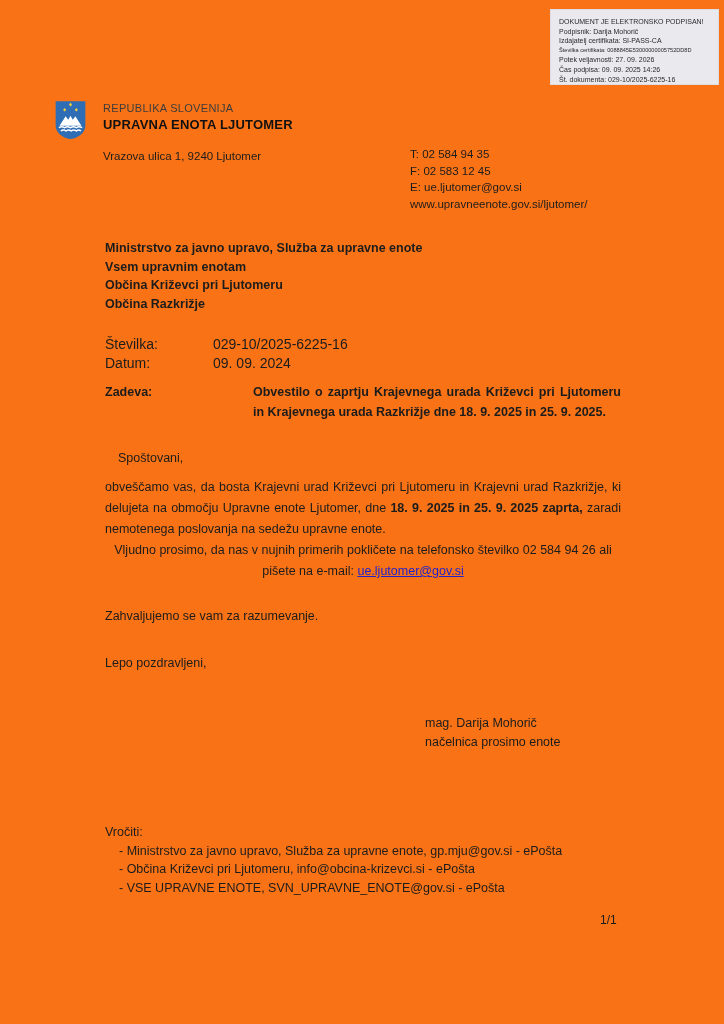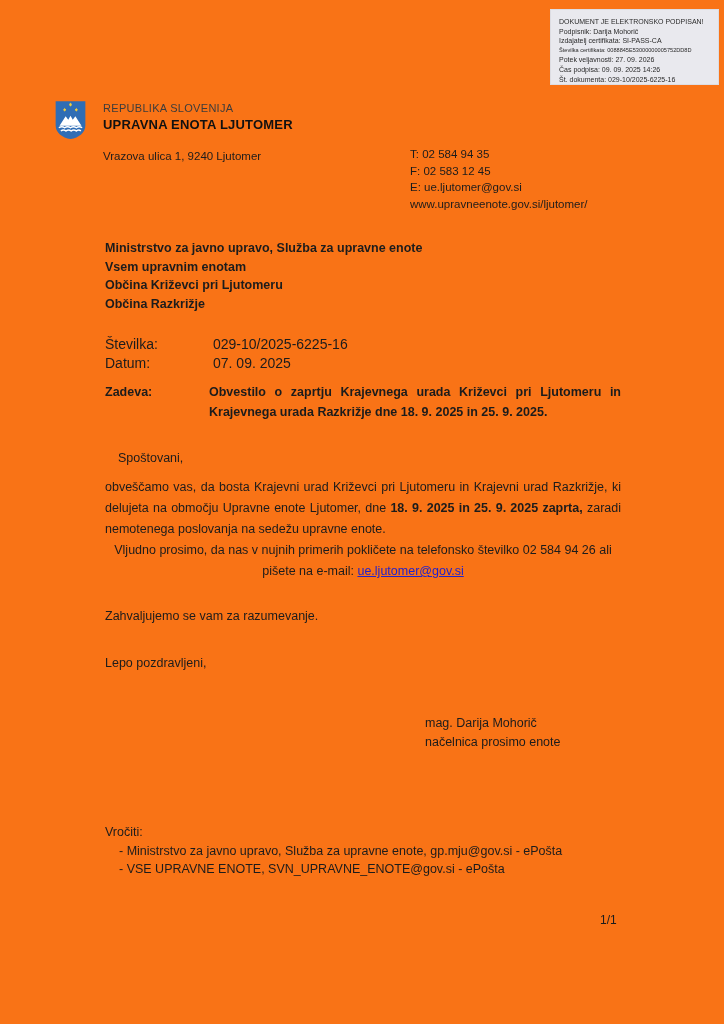--- a/index.html
+++ b/index.html
@@ -29,21 +29,21 @@
   .contact { position:absolute; left:410px; top:146px; font-size:11.5px; line-height:16.5px; }
 
   
   .recipients { position:absolute; left:105px; top:239px; font-size:12.5px; font-weight:bold; line-height:18.5px; }
 
   
   .refs { position:absolute; left:105px; top:335px; font-size:14px; line-height:19px; }
   .refs .lbl { display:inline-block; width:108px; }
 
   
-  .subject { position:absolute; left:105px; top:382px; width:516px; display:flex; font-size:12.5px; font-weight:bold; line-height:20px; }
+  .subject { position:absolute; left:105px; top:382px; width:516px; display:flex; font-size:12.5px; font-weight:bold; line-height:20px;gap:44px; }
   .subject .lbl { width:104px; flex:0 0 104px; }
   .subject .txt { flex:1; text-align:justify; }
 
   
   .line, .para { position:absolute; left:105px; width:516px; font-size:12.5px; line-height:21px; }
   .para { text-align:justify; }
   .salutation { top:448px;margin-left:13px; }
   .p1 { top:477px; }
   .p2 { top:540px; text-align:center; }
   .thanks { top:606px; }
@@ -106,21 +106,21 @@
     <div>Vsem upravnim enotam</div>
     <div>Občina Križevci pri Ljutomeru</div>
     <div>Občina Razkrižje</div>
   </div>
 
   <div class="refs">
     <div>
       <span class="lbl">Številka:</span><span>029-10/2025-6225-16</span>
     </div>
     <div>
-      <span class="lbl">Datum:</span><span>07. 09. 2025</span>
+      <span class="lbl">Datum:</span><span>09. 09. 2024</span>
     </div>
   </div>
 
   <div class="subject">
     <div class="lbl">Zadeva:</div>
     <div class="txt">Obvestilo o zaprtju Krajevnega urada Križevci pri Ljutomeru in Krajevnega urada Razkrižje dne 18. 9. 2025 in 25. 9. 2025.</div>
   </div>
 
   <div class="line salutation">Spoštovani,</div>
 
@@ -133,19 +133,20 @@
 
   <div class="signature">
     <div>mag. Darija Mohorič</div>
     <div>načelnica prosimo enote</div>
   </div>
 
   <div class="delivery">
     <div>Vročiti:</div>
     <div class="items">
       <div>- Ministrstvo za javno upravo, Služba za upravne enote, gp.mju@gov.si - ePošta</div>
+      <div>- Občina Križevci pri Ljutomeru, info@obcina-krizevci.si - ePošta</div>
       <div>- VSE UPRAVNE ENOTE, SVN_UPRAVNE_ENOTE@gov.si - ePošta</div>
     </div>
   </div>
 
   <div class="page-number">1/1</div>
 
 </div>
 
 </body></html>

